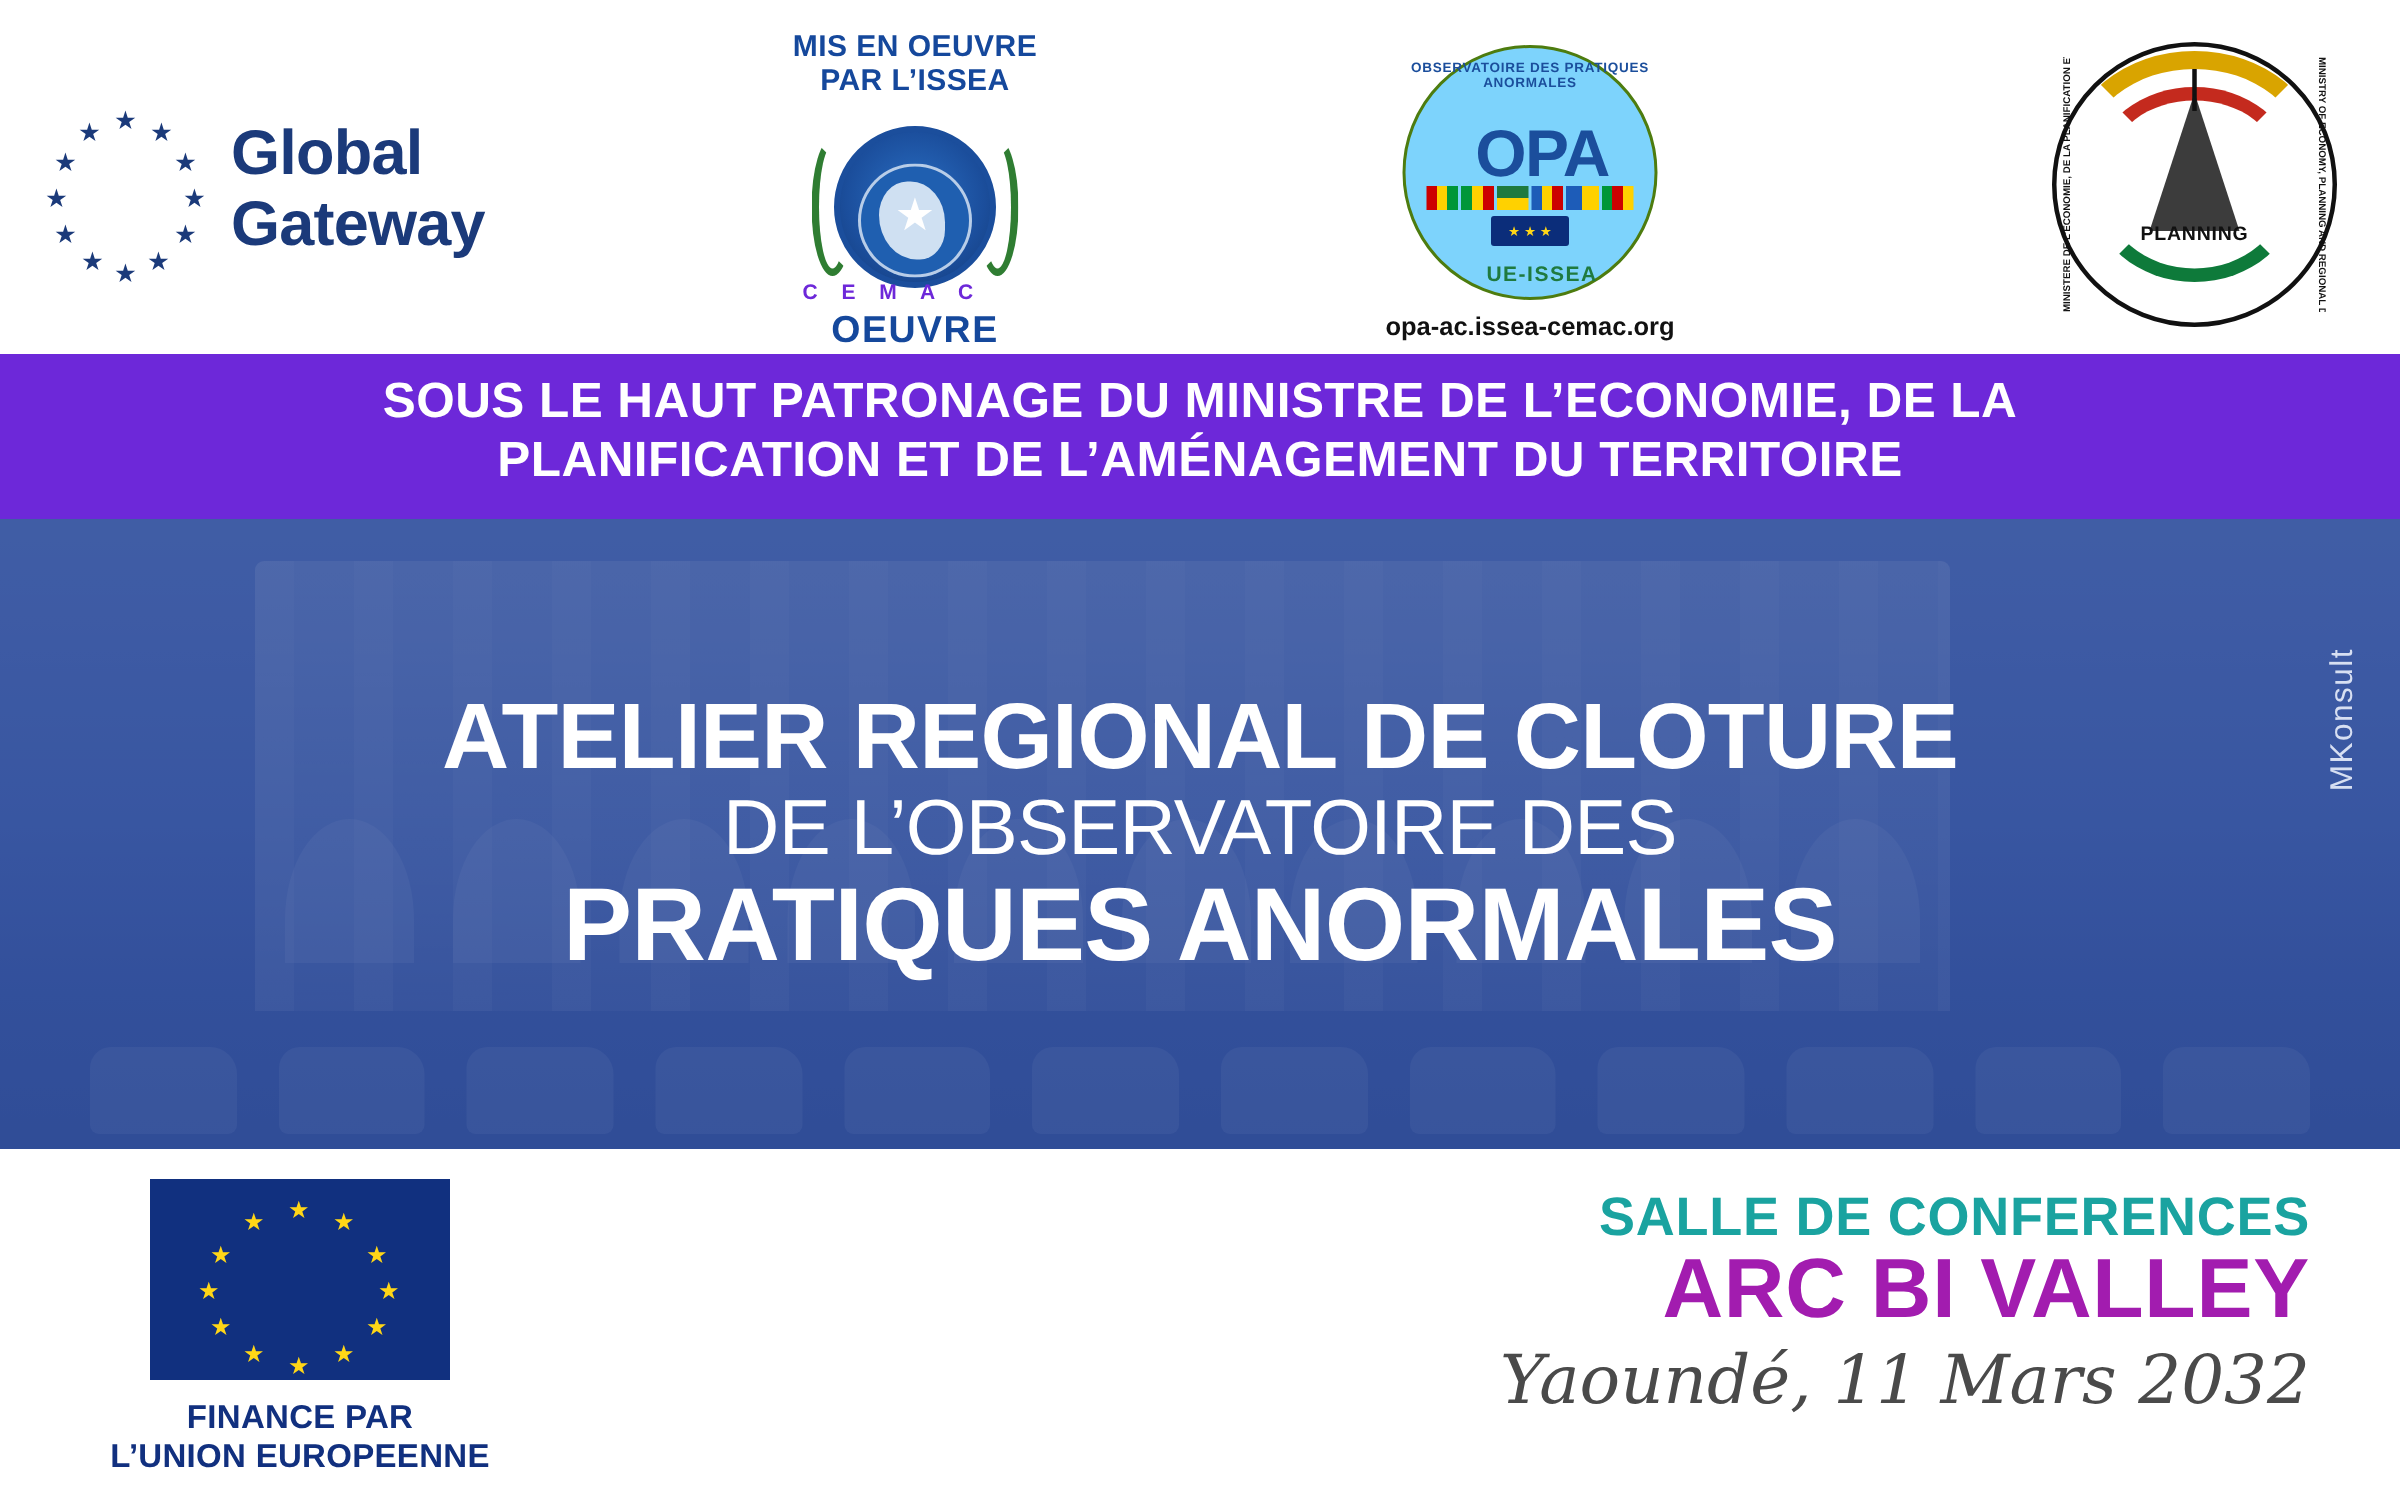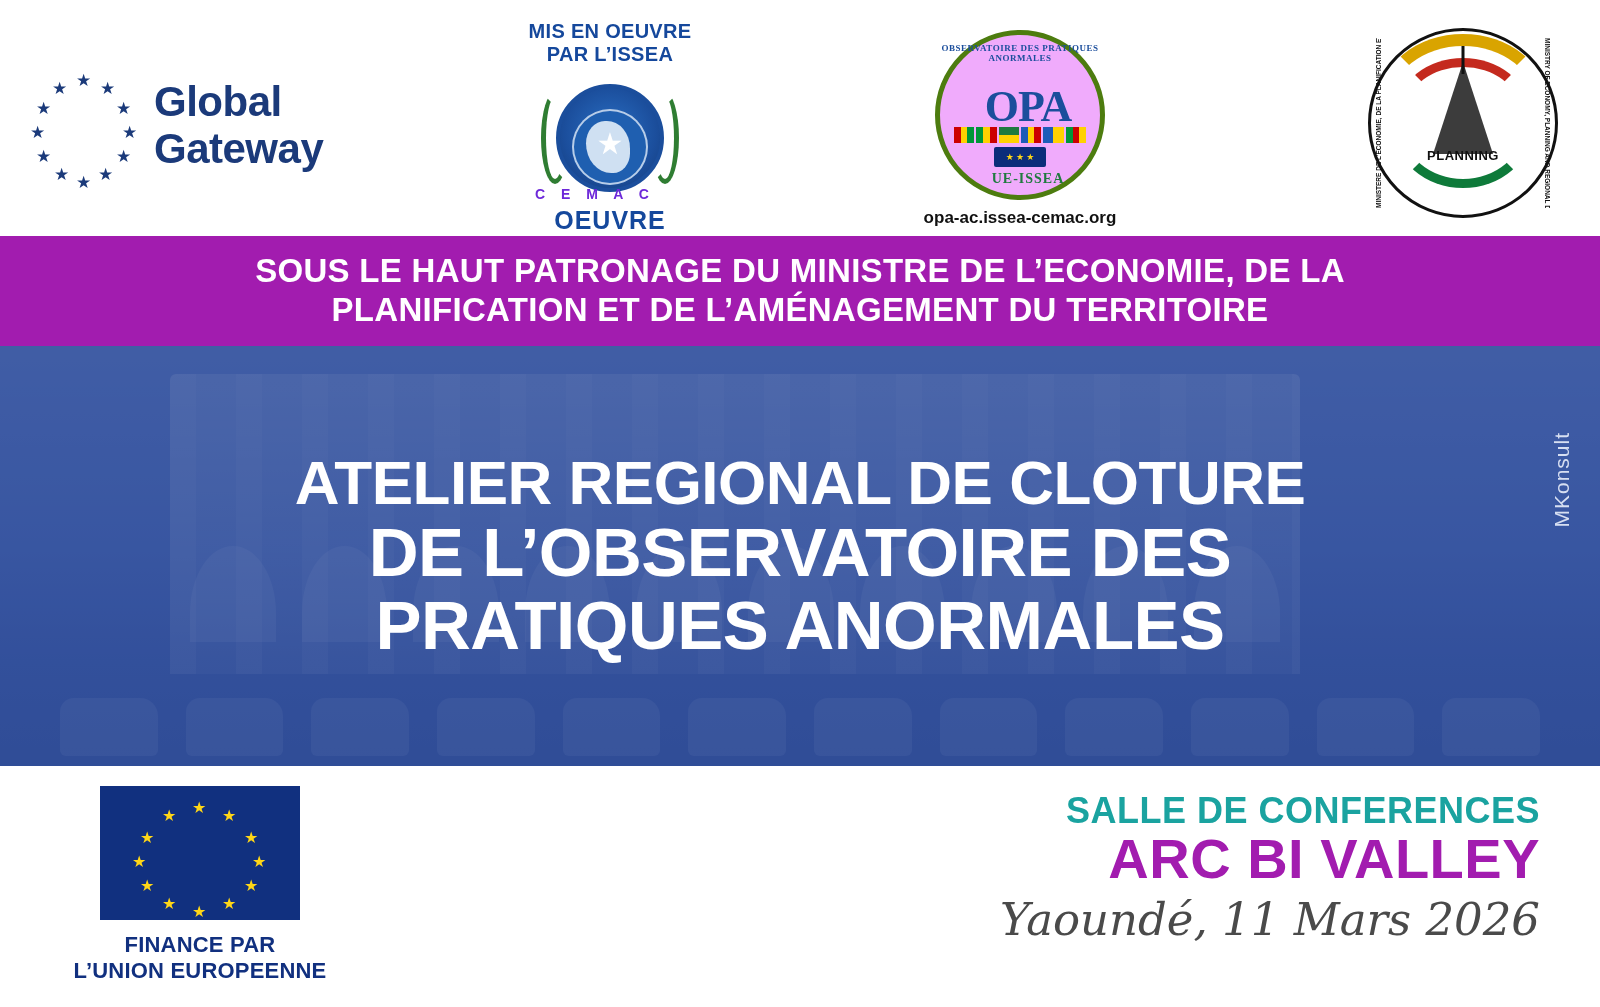--- a/index.html
+++ b/index.html
@@ -87,23 +87,22 @@
     margin-top: -16px;
   }
 
   
   .opa {
     position: absolute; left: 905px; top: 30px; width: 230px; text-align: center;
   }
   .opa-badge {
     position: relative; width: 170px; height: 170px; margin: 0 auto;
     border-radius: 50%;
-    background: #f0abfc;
-    border: 5px solid #4d7c0f;
-    font-family: Liberation Serif, serif;
+    background: #7dd3fc;
+    border: 2px solid #4d7c0f;
   }
   .opa-arc-text {
     position: absolute; left: 0; top: 8px; width: 100%;
     font-size: 9px; font-weight: bold; color: #1b4e9c; letter-spacing: 0.5px;
   }
   .opa-letters {
     position: absolute; left: 16px; right: 0; top: 46px;
     font-size: 44px; font-weight: bold; color: #1b4e9c; letter-spacing: -1px;
   }
   .opa-flags {
@@ -176,22 +175,22 @@
   }
   .minepat-ring-text .rgt {
     position: absolute; right: 3px; top: 50%; transform: translateY(-50%);
     writing-mode: vertical-rl; white-space: nowrap; max-height: 170px; overflow: hidden;
   }
 
   
   .green-band {
     position: absolute; top: 236px; left: 0;
     width: 1600px; height: 110px;
-    background: #a21caf;
-    display: flex; align-items: center; justify-content: center;
+    background: #6d28d9;
+    display: flex; align-items: flex-start; justify-content: center;
     padding: 12px 60px;
   }
   .green-band p {
     color: #ffffff; font-weight: bold; font-size: 33px; line-height: 1.18;
     text-align: center; letter-spacing: 0.3px;
   }
 
   
   .hero {
     position: absolute; top: 346px; left: 0;
@@ -230,21 +229,21 @@
   }
   .hero-overlay {
     position: absolute; inset: 0; background: rgba(46,76,152,0.70);
   }
   .hero-title {
     position: absolute; inset: 0;
     display: flex; flex-direction: column; align-items: center; justify-content: center;
     color: #ffffff; text-align: center;
   }
   .hero-title .l1 { font-size: 62px; font-weight: bold; line-height: 1.06; letter-spacing: -0.5px; }
-  .hero-title .l2 { font-size: 69px; font-weight: bold; line-height: 1.06; letter-spacing: -0.5px; }
+  .hero-title .l2 { font-size: 52px; font-weight: normal; line-height: 1.06; letter-spacing: -0.5px; }
   .hero-title .l3 { font-size: 69px; font-weight: bold; line-height: 1.06; letter-spacing: -0.5px; }
   .credit {
     position: absolute; right: 26px; top: 86px;
     writing-mode: vertical-rl; transform: rotate(180deg);
     color: #d7dff2; font-size: 21px; letter-spacing: 1px;
   }
 
   
   .footer {
     position: absolute; top: 766px; left: 0;
@@ -420,17 +419,17 @@
       </div>
       <div class="eu-caption">
         <div>FINANCE PAR</div>
         <div>L’UNION EUROPEENNE</div>
       </div>
     </div>
 
     <div class="venue">
       <div class="v1">SALLE DE CONFERENCES</div>
       <div class="v2">ARC BI VALLEY</div>
-      <div class="v3">Yaoundé, 11 Mars 2026</div>
+      <div class="v3">Yaoundé, 11 Mars 2032</div>
     </div>
   </div>
 
 </div>
 
 </body></html>

